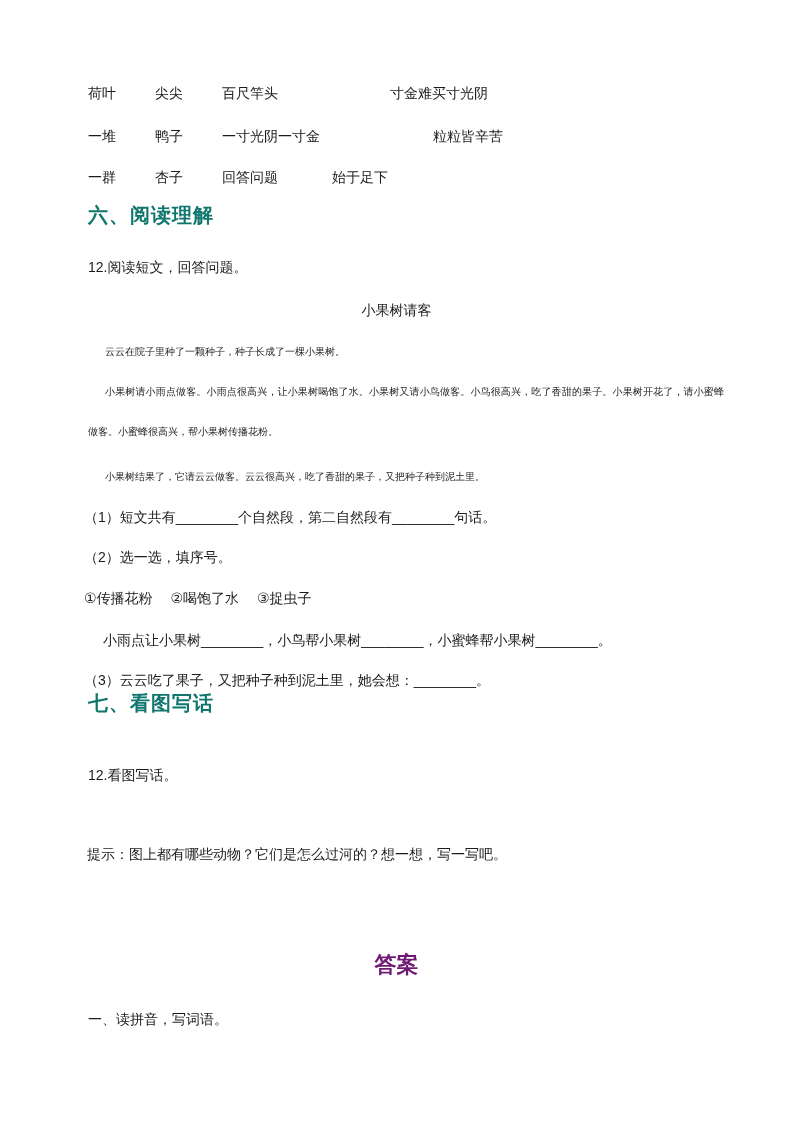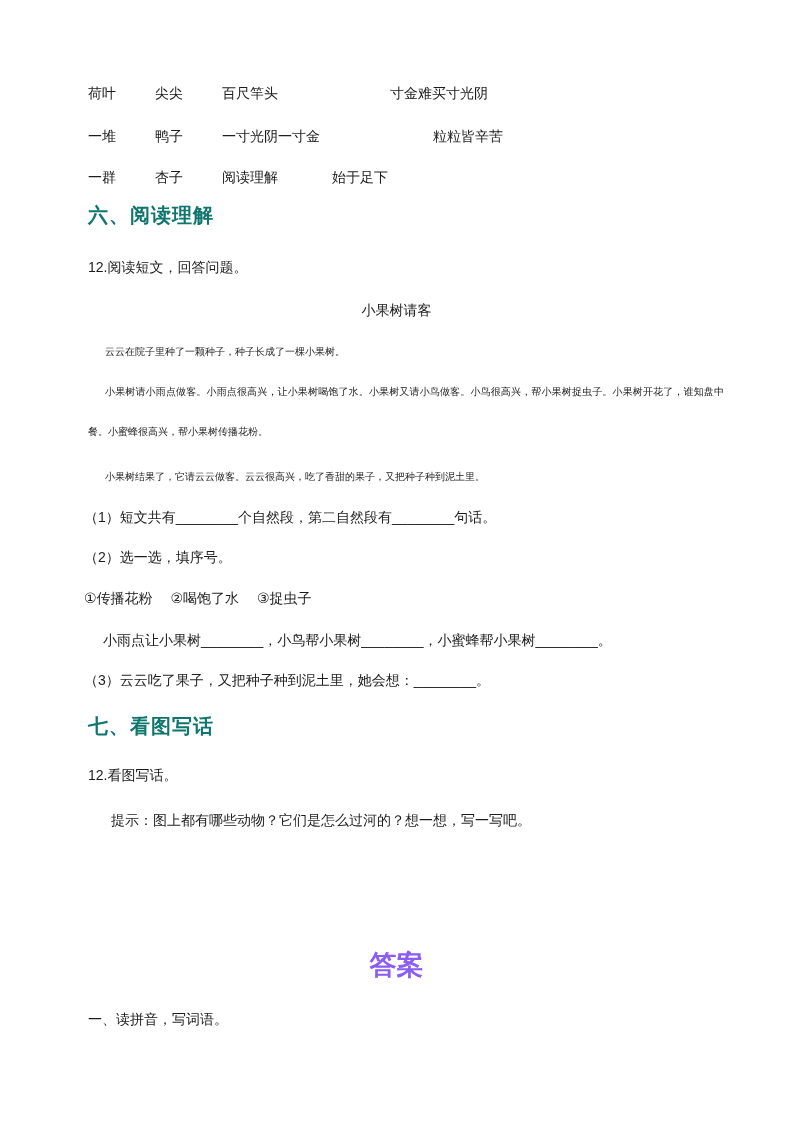--- a/index.html
+++ b/index.html
@@ -33,24 +33,24 @@
   }
   .centered {
     left: 0;
     width: 793px;
     text-align: center;
     white-space: nowrap;
   }
   .answers-heading {
     position: absolute;
     top: 951px;
-    font-size: 27px;
+    font-size: 22px;
     line-height: 28px;
     font-weight: bold;
-    color: #8b5cf6;
+    color: #701a75;
   }
   
   .r1 { top: 83px; }
   .r2 { top: 126px; }
   .r3 { top: 167px; }
   .c1 { left: 88px; text-align: center; }
   .c2 { left: 155px; }
   .c3 { left: 222px; }
   .r1 .c4, .c4-r1 { left: 390px; }
   .c4-r2 { left: 397px; margin-left: 36px; }
@@ -72,53 +72,53 @@
     margin: 0;
     text-indent: 17px;
   }
   .passage p.p3 { margin-top: 5px; }
   .q1   { top: 507px; left: 84px; text-align: center; }
   .q2   { top: 547px; left: 84px; }
   .opts { top: 588px; left: 84px; }
   .fill { top: 630px; left: 88px; text-indent: 15px; }
   .q3   { top: 670px; left: 84px; text-align: center; }
   
-  .h7   { top: 713px; left: 88px; }
+  .h7   { top: 690px; left: 88px; }
   .q12  { top: 765px; left: 88px; }
-  .hint { top: 810px; left: 87px; margin-left: 24px; }
+  .hint { top: 844px; left: 87px; }
   
   .ans1 { top: 1009px; left: 88px; }
 </style>
 </head>
 <body>
 
 <div class="page">
 
   <div class="line r1 c1">荷叶</div>
   <div class="line r1 c2">尖尖</div>
   <div class="line r1 c3">百尺竿头</div>
   <div class="line r1 c4-r1">寸金难买寸光阴</div>
 
   <div class="line r2 c1">一堆</div>
   <div class="line r2 c2">鸭子</div>
   <div class="line r2 c3">一寸光阴一寸金</div>
   <div class="line r2 c4-r2">粒粒皆辛苦</div>
 
   <div class="line r3 c1">一群</div>
   <div class="line r3 c2">杏子</div>
-  <div class="line r3 c3">阅读理解</div>
+  <div class="line r3 c3">回答问题</div>
   <div class="line r3 c4-r3">始于足下</div>
 
   <div class="heading h6">六、阅读理解</div>
   <div class="line q11">12.阅读短文，回答问题。</div>
   <div class="line passage-title centered">小果树请客</div>
 
   <div class="passage">
     <p class="p1">云云在院子里种了一颗种子，种子长成了一棵小果树。</p>
-    <p class="p2">小果树请小雨点做客。小雨点很高兴，让小果树喝饱了水。小果树又请小鸟做客。小鸟很高兴，帮小果树捉虫子。小果树开花了，谁知盘中餐。小蜜蜂很高兴，帮小果树传播花粉。</p>
+    <p class="p2">小果树请小雨点做客。小雨点很高兴，让小果树喝饱了水。小果树又请小鸟做客。小鸟很高兴，吃了香甜的果子。小果树开花了，请小蜜蜂做客。小蜜蜂很高兴，帮小果树传播花粉。</p>
     <p class="p3">小果树结果了，它请云云做客。云云很高兴，吃了香甜的果子，又把种子种到泥土里。</p>
   </div>
 
   <div class="line q1">（1）短文共有________个自然段，第二自然段有________句话。</div>
   <div class="line q2">（2）选一选，填序号。</div>
   <div class="line fill">小雨点让小果树________，小鸟帮小果树________，小蜜蜂帮小果树________。</div>
   <div class="line opts">①传播花粉　 ②喝饱了水　 ③捉虫子</div>
   <div class="line q3">（3）云云吃了果子，又把种子种到泥土里，她会想：________。</div>
 
   <div class="heading h7">七、看图写话</div>

